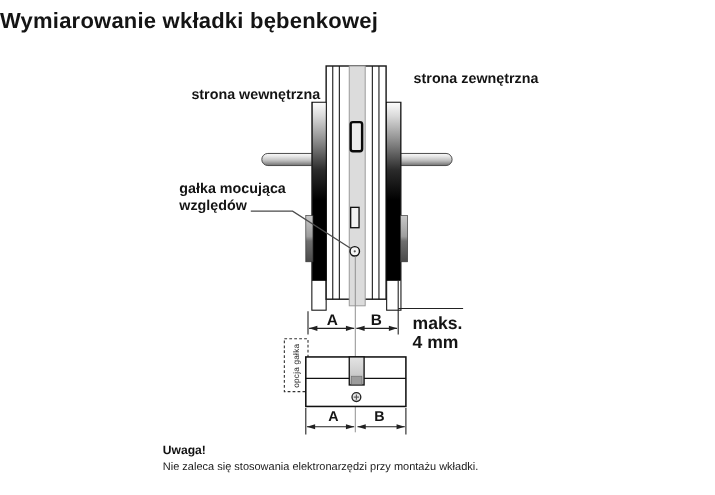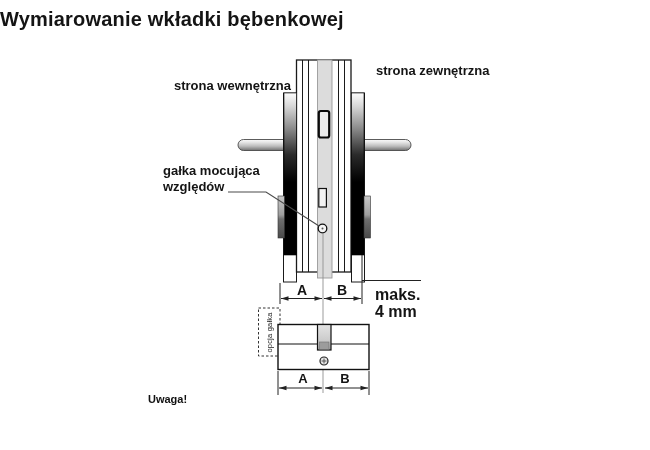--- a/index.html
+++ b/index.html
@@ -38,21 +38,21 @@
   .knob-option-box {
     position: absolute; left: 258px; top: 308px; width: 22px; height: 48px;
     display: flex; align-items: center; justify-content: center;
   }
   .knob-option-box span {
     transform: rotate(-90deg);
     white-space: nowrap;
     font-size: 7.5px; color: #222; letter-spacing: 0.2px;
   }
   .note {
-    position: absolute; left: 148px; top: 393px; width: 480px;
+    position: absolute; left: 148px; top: 404px; width: 480px;
     white-space: normal;
   }
   .note-heading { font-size: 11px; font-weight: 700; margin-bottom: 2px; }
   .note-line { font-size: 10px; line-height: 14px; color: #1a1a1a; white-space: nowrap; }
 </style>
 </head>
 <body>
 
 <div id="stage">
 
@@ -188,15 +188,16 @@
 
   <div class="knob-option-box">
     <span>opcja gałka</span>
   </div>
 
   <div class="txt dim-label dim-a-small">A</div>
   <div class="txt dim-label dim-b-small">B</div>
 
   <div class="note">
     <div class="note-heading">Uwaga!</div>
+    <div class="note-line">Nie zaleca się stosowania elektronarzędzi  przy montażu wkładki.</div>
   </div>
 
 </div>
 
 </body></html>

